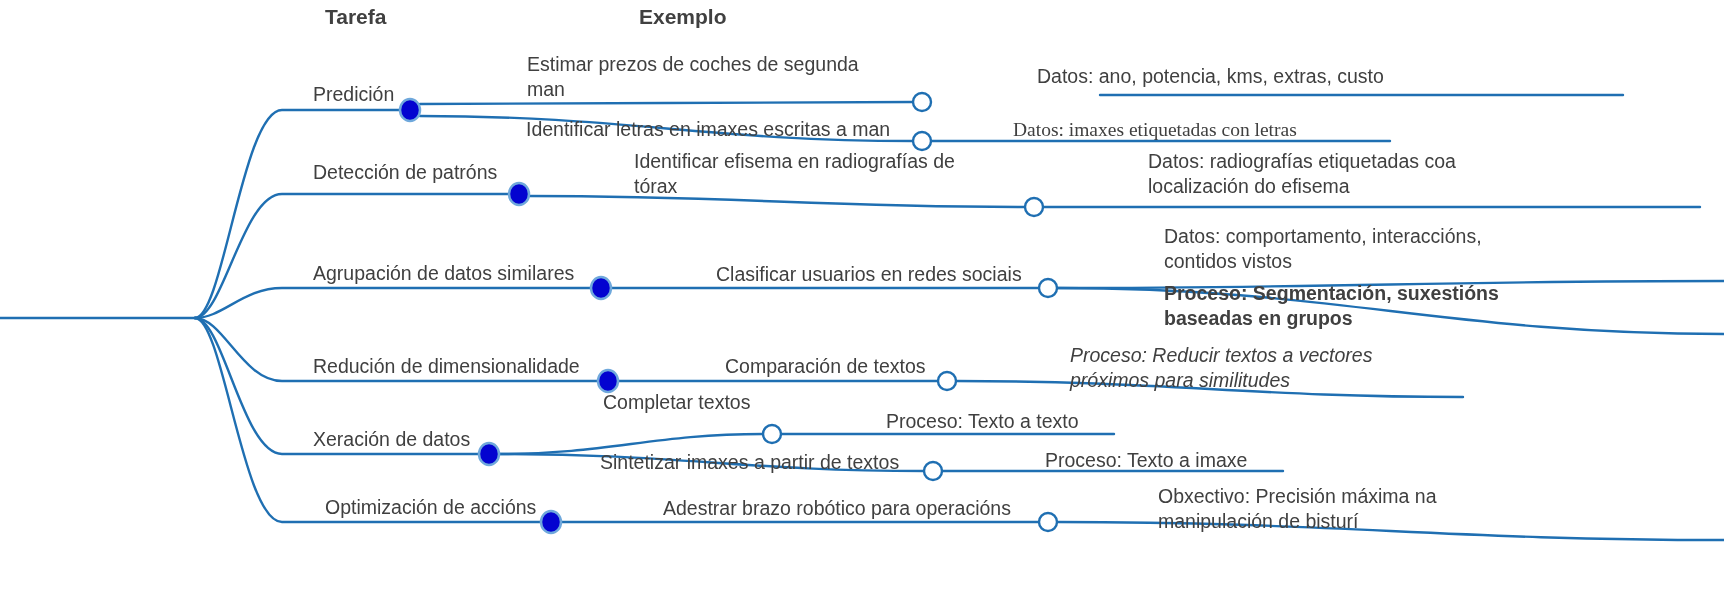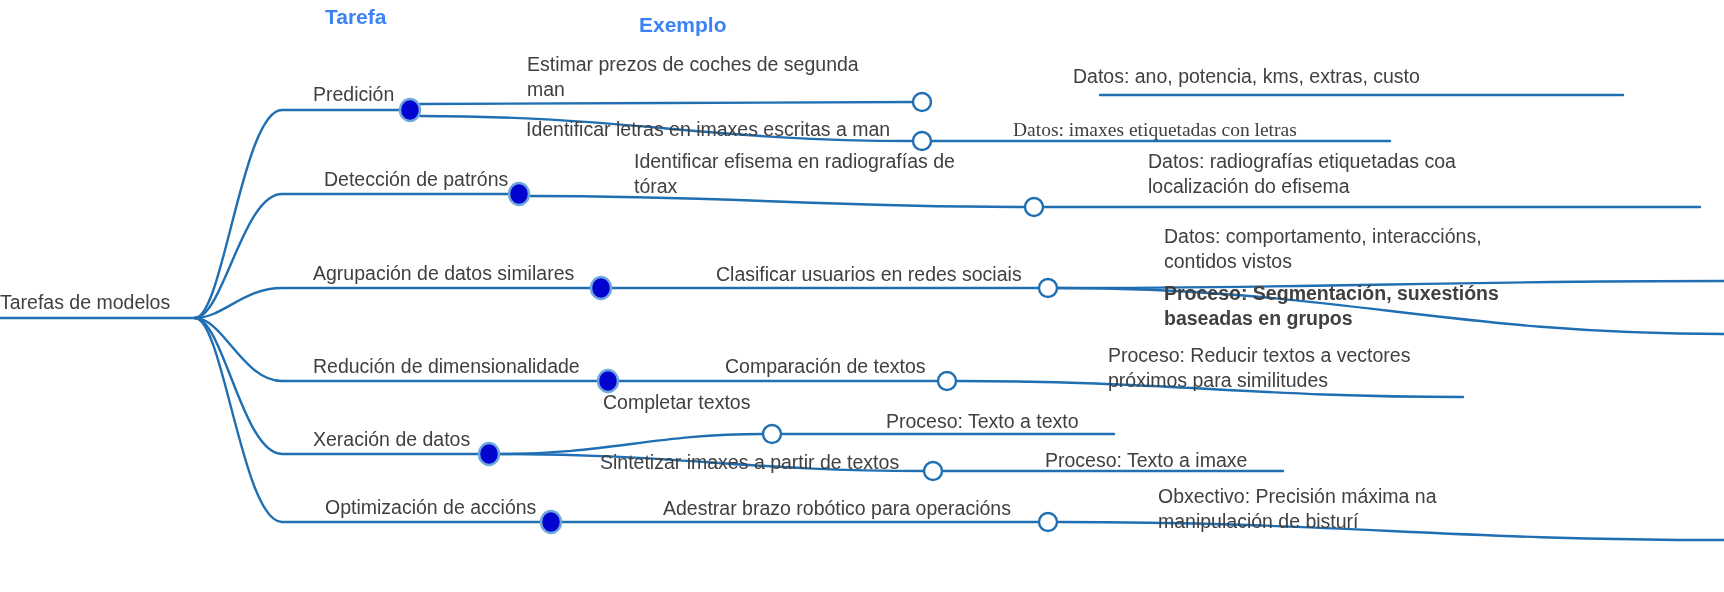--- a/index.html
+++ b/index.html
@@ -16,21 +16,21 @@
     overflow: hidden;
   }
   #wires {
     position: absolute;
     left: 0; top: 0;
     width: 1724px;
     height: 592px;
   }
   .hdr {
     position: absolute;
-    color: #3b82f6;
+    color: #404040;
     font-weight: bold;
     font-size: 21px;
     white-space: nowrap;
     font-family: "Liberation Sans", sans-serif;
   }
   .lbl {
     position: absolute;
     color: #404040;
     font-size: 19.5px;
     line-height: 25px;
@@ -84,45 +84,44 @@
         <ellipse cx="410" cy="110" rx="10" ry="11" fill="#0303D0" stroke="#6FA8DC" stroke-width="2.5"></ellipse>
         <ellipse cx="519" cy="194" rx="10" ry="11" fill="#0303D0" stroke="#6FA8DC" stroke-width="2.5"></ellipse>
         <ellipse cx="601" cy="288" rx="10" ry="11" fill="#0303D0" stroke="#6FA8DC" stroke-width="2.5"></ellipse>
         <ellipse cx="608" cy="381" rx="10" ry="11" fill="#0303D0" stroke="#6FA8DC" stroke-width="2.5"></ellipse>
         <ellipse cx="489" cy="454" rx="10" ry="11" fill="#0303D0" stroke="#6FA8DC" stroke-width="2.5"></ellipse>
         <ellipse cx="551" cy="522" rx="10" ry="11" fill="#0303D0" stroke="#6FA8DC" stroke-width="2.5"></ellipse>
       </g>
   </svg>
 
   <div class="hdr" style="left: 325px; top: 5px;">Tarefa</div>
-  <div class="hdr" style="left: 639px; top: 5px; margin-top: 8px;">Exemplo</div>
+  <div class="hdr" style="left: 639px; top: 5px;">Exemplo</div>
 
-  <div class="lbl" style="left: 0px; top: 290px;">Tarefas de modelos</div>
 
   <div id="labels-layer">
       <div class="lbl " style="left: 313px; top: 82px;">Predición</div>
       <div class="lbl " style="left: 527px; top: 52px;">Estimar prezos de coches de segunda
 man</div>
-      <div class="lbl " style="left: 1037px; top: 64px; margin-left: 36px;">Datos: ano, potencia, kms, extras, custo</div>
+      <div class="lbl " style="left: 1037px; top: 64px;">Datos: ano, potencia, kms, extras, custo</div>
       <div class="lbl " style="left: 526px; top: 117px;">Identificar letras en imaxes escritas a man</div>
       <div class="lbl " style="left: 1013px; top: 117px; font-family: Liberation Serif, serif;">Datos: imaxes etiquetadas con letras</div>
-      <div class="lbl " style="left: 313px; top: 167px; margin-left: 11px;">Detección de patróns</div>
+      <div class="lbl " style="left: 313px; top: 160px;">Detección de patróns</div>
       <div class="lbl " style="left: 634px; top: 149px;">Identificar efisema en radiografías de
 tórax</div>
       <div class="lbl " style="left: 1148px; top: 149px;">Datos: radiografías etiquetadas coa
 localización do efisema</div>
       <div class="lbl " style="left: 313px; top: 261px;">Agrupación de datos similares</div>
       <div class="lbl " style="left: 716px; top: 262px;">Clasificar usuarios en redes sociais</div>
       <div class="lbl " style="left: 1164px; top: 224px;">Datos: comportamento, interaccións,
 contidos vistos</div>
       <div class="lbl " style="left: 1164px; top: 281px; font-weight: bold;">Proceso: Segmentación, suxestións
 baseadas en grupos</div>
       <div class="lbl " style="left: 313px; top: 354px;">Redución de dimensionalidade</div>
       <div class="lbl " style="left: 725px; top: 354px;">Comparación de textos</div>
-      <div class="lbl " style="left: 1108px; top: 343px;">Proceso: Reducir textos a vectores
+      <div class="lbl " style="left: 1070px; top: 343px; font-style: italic;">Proceso: Reducir textos a vectores
 próximos para similitudes</div>
       <div class="lbl " style="left: 313px; top: 427px;">Xeración de datos</div>
       <div class="lbl " style="left: 603px; top: 390px;">Completar textos</div>
       <div class="lbl " style="left: 886px; top: 409px;">Proceso: Texto a texto</div>
       <div class="lbl " style="left: 600px; top: 450px;">Sintetizar imaxes a partir de textos</div>
       <div class="lbl " style="left: 1045px; top: 448px;">Proceso: Texto a imaxe</div>
       <div class="lbl " style="left: 313px; top: 495px; margin-left: 12px;">Optimización de accións</div>
       <div class="lbl " style="left: 663px; top: 496px;">Adestrar brazo robótico para operacións</div>
       <div class="lbl " style="left: 1158px; top: 484px;">Obxectivo: Precisión máxima na
 manipulación de bisturí</div>

